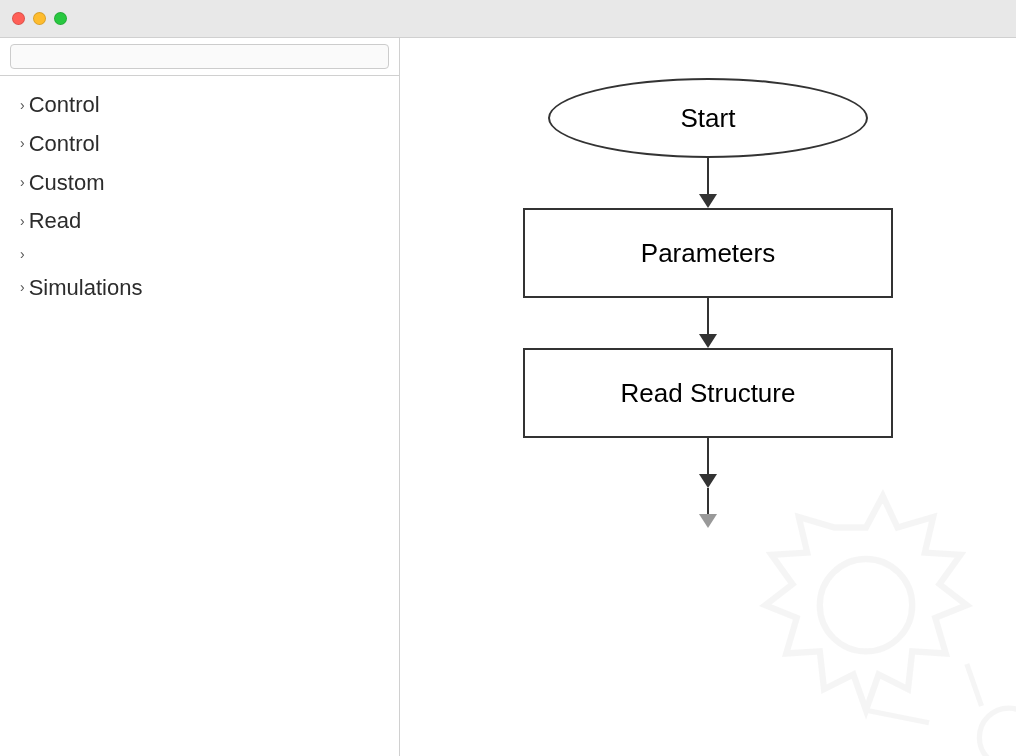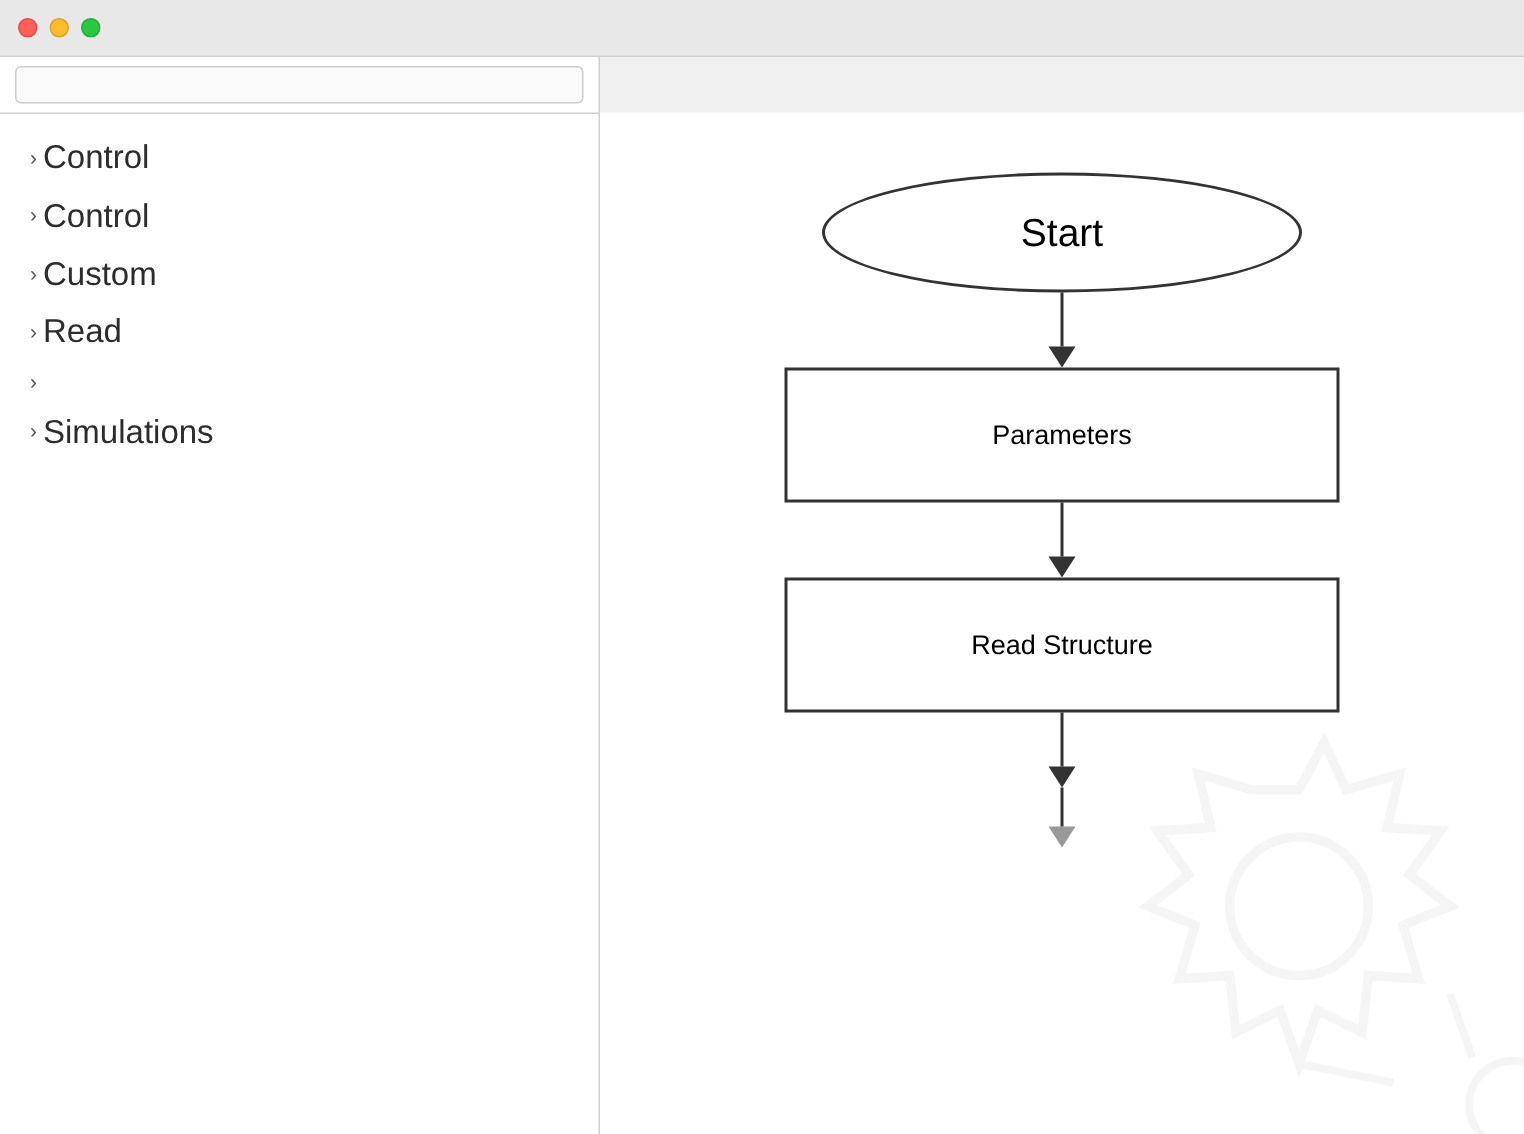--- a/index.html
+++ b/index.html
@@ -88,21 +88,20 @@
       margin-right: 4px;
       color: #555;
       font-style: normal;
     }
 
     .main-content {
       flex: 1;
       background: #ffffff;
       position: relative;
       overflow: hidden;
-      margin-top: 37px;
     }
 
     .gear-bg {
       position: absolute;
       right: -60px;
       bottom: -80px;
       opacity: 0.08;
     }
 
     .gear-bg svg {
@@ -135,21 +134,21 @@
     }
 
     .flow-node-rect {
       width: 370px;
       height: 90px;
       border: 2px solid #333;
       display: flex;
       align-items: center;
       justify-content: center;
       background: #fff;
-      font-size: 18px;
+      font-size: 26px;
       font-weight: 400;
     }
 
     .flow-arrow {
       display: flex;
       flex-direction: column;
       align-items: center;
       height: 50px;
       justify-content: flex-end;
     }

